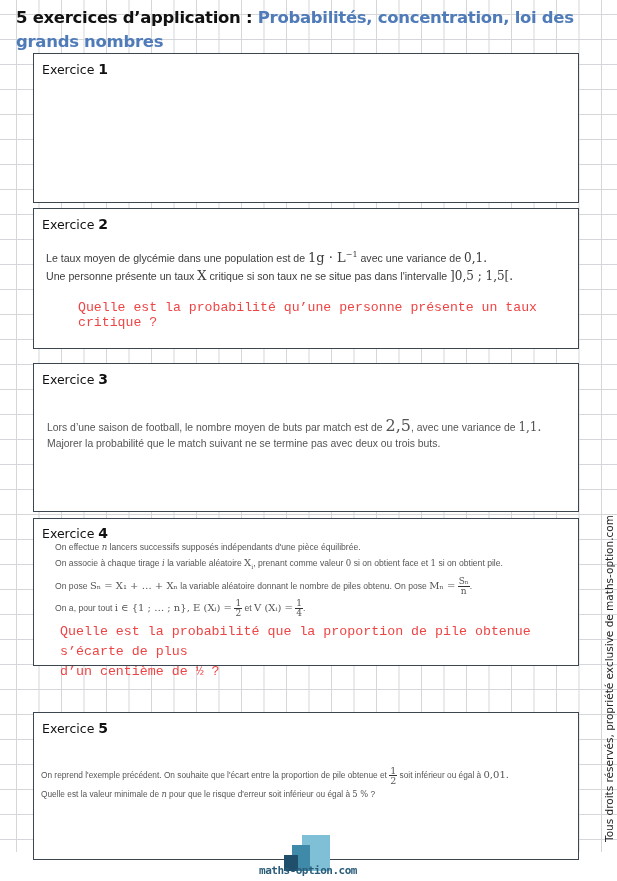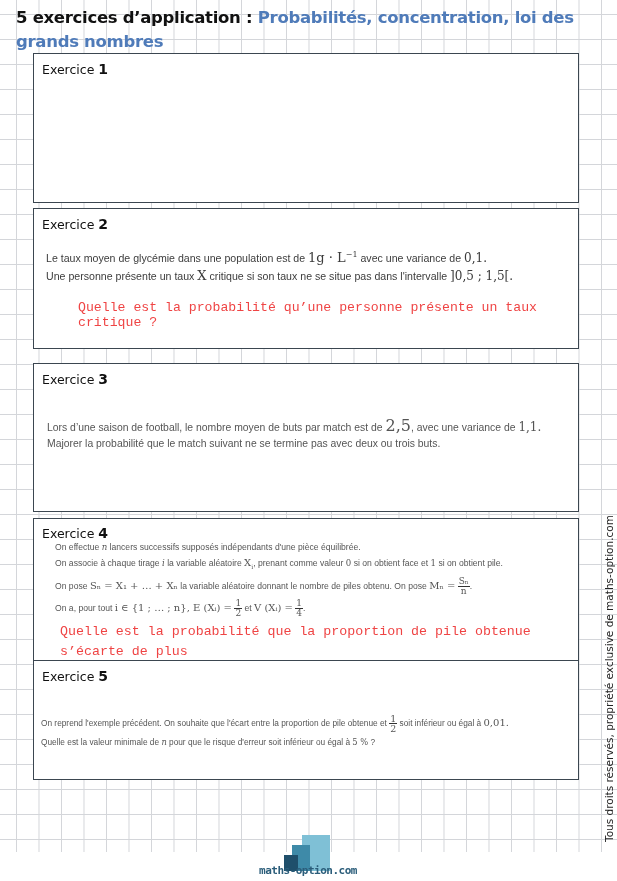--- a/index.html
+++ b/index.html
@@ -121,21 +121,21 @@
       <span class="frac" style="font-size:9px;"><span class="num">1</span><span class="den">2</span></span><span> et </span><span class="math" style="font-size:10px;text-align:right;">V (Xᵢ) =</span>
       <span class="frac" style="font-size:9px;"><span class="num">1</span><span class="den">4</span></span>.
     </div>
   </div>
   <div class="question" style="left:26px;top:103px;font-size:13.3px;line-height:20px;">
     <div>Quelle est la probabilité que la proportion de pile obtenue s’écarte de plus</div>
     <div>d’un centième de  ½ ?</div>
   </div>
 </div>
 
-<div class="box" style="top:660px;height:120px;">
+<div class="box" style="top:712px;height:148px;">
   <div class="box-label">
     <span>Exercice</span> <b>5</b>
   </div>
   <div class="sans-small" style="left:7px;top:50px;width:540px;font-size:8.3px;color:#555;">
     <div style="line-height:24px;white-space:nowrap;">
       <span>On reprend l'exemple précédent. On souhaite que l'écart entre la proportion de pile obtenue et </span>
       <span class="frac" style="font-size:9.5px;"><span class="num">1</span><span class="den">2</span></span><span> soit inférieur ou égal à </span><span class="math" style="font-size:10px;">0,01.</span>
     </div>
     <div style="line-height:14px;">
       <span>Quelle est la valeur minimale de </span><i class="math">n</i><span> pour que le risque d'erreur soit inférieur ou égal à </span><span class="math">5 %</span><span> ?</span>

